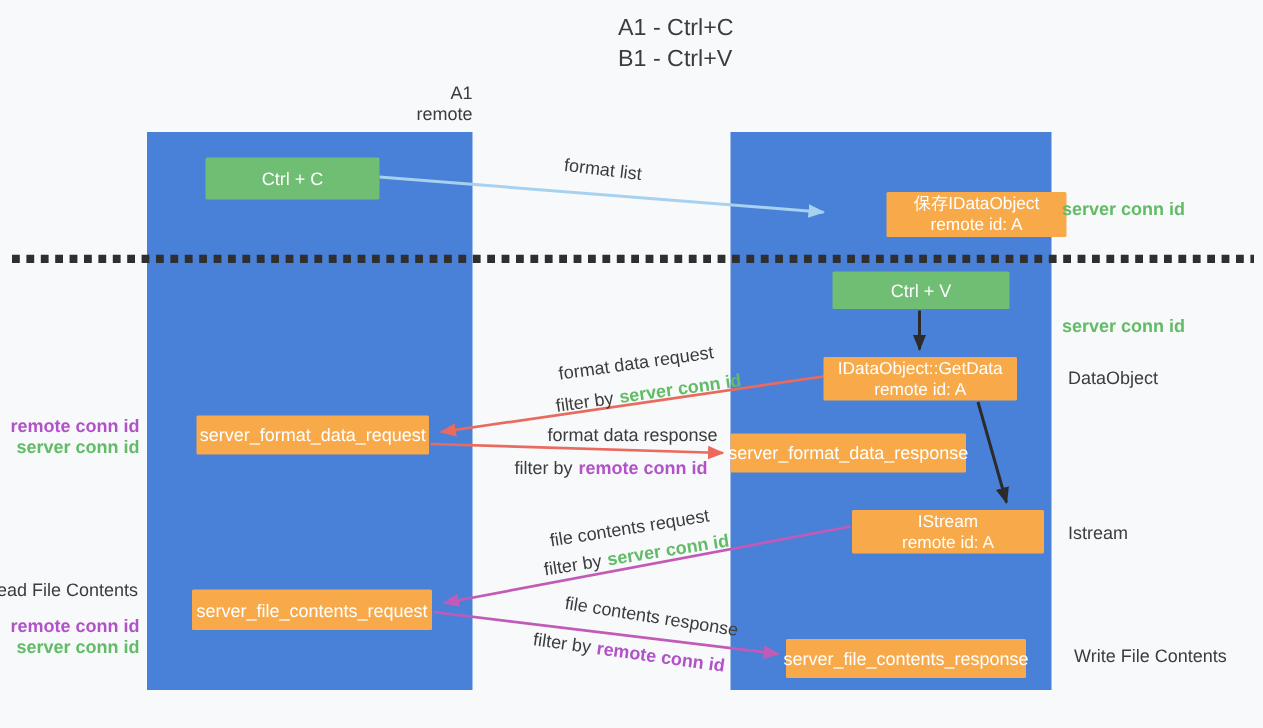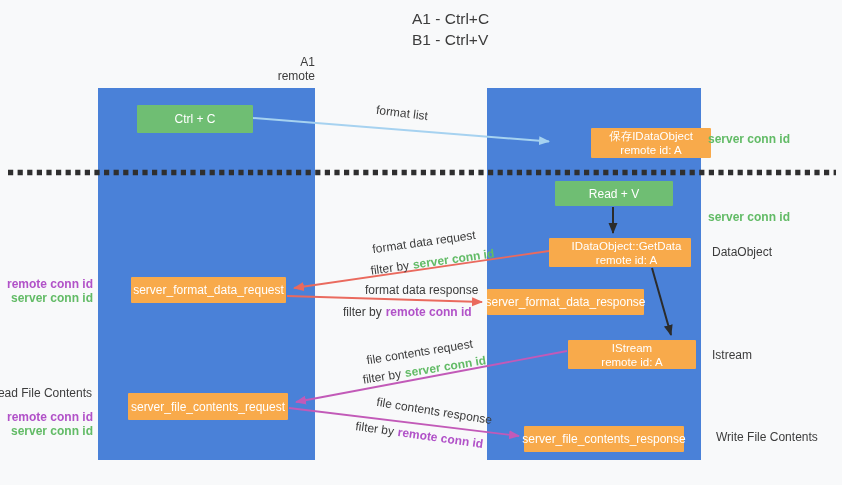--- a/index.html
+++ b/index.html
@@ -117,24 +117,24 @@
   <div class="node green" style="left:137px;top:105px;width:116px;height:28px;">
     <div>Ctrl + C</div>
   </div>
 
   <div class="node orange" style="left:555px;top:128px;width:120px;height:30px;margin-left:36px;">
     <div class="l2">保存IDataObject</div>
     <div class="l2">remote id: A</div>
   </div>
 
   <div class="node green" style="left:555px;top:181px;width:118px;height:25px;">
-    <div>Read + V</div>
+    <div>Ctrl + V</div>
   </div>
 
-  <div class="node orange" style="left:549px;top:238px;width:129px;height:29px;padding-left:13px;">
+  <div class="node orange" style="left:549px;top:238px;width:129px;height:29px;">
     <div class="l2">IDataObject::GetData</div>
     <div class="l2">remote id: A</div>
   </div>
 
   <div class="node orange" style="left:131px;top:277px;width:155px;height:26px;">
     <div>server_format_data_request</div>
   </div>
 
   <div class="node orange" style="left:487px;top:289px;width:157px;height:26px;">
     <div>server_format_data_response</div>

